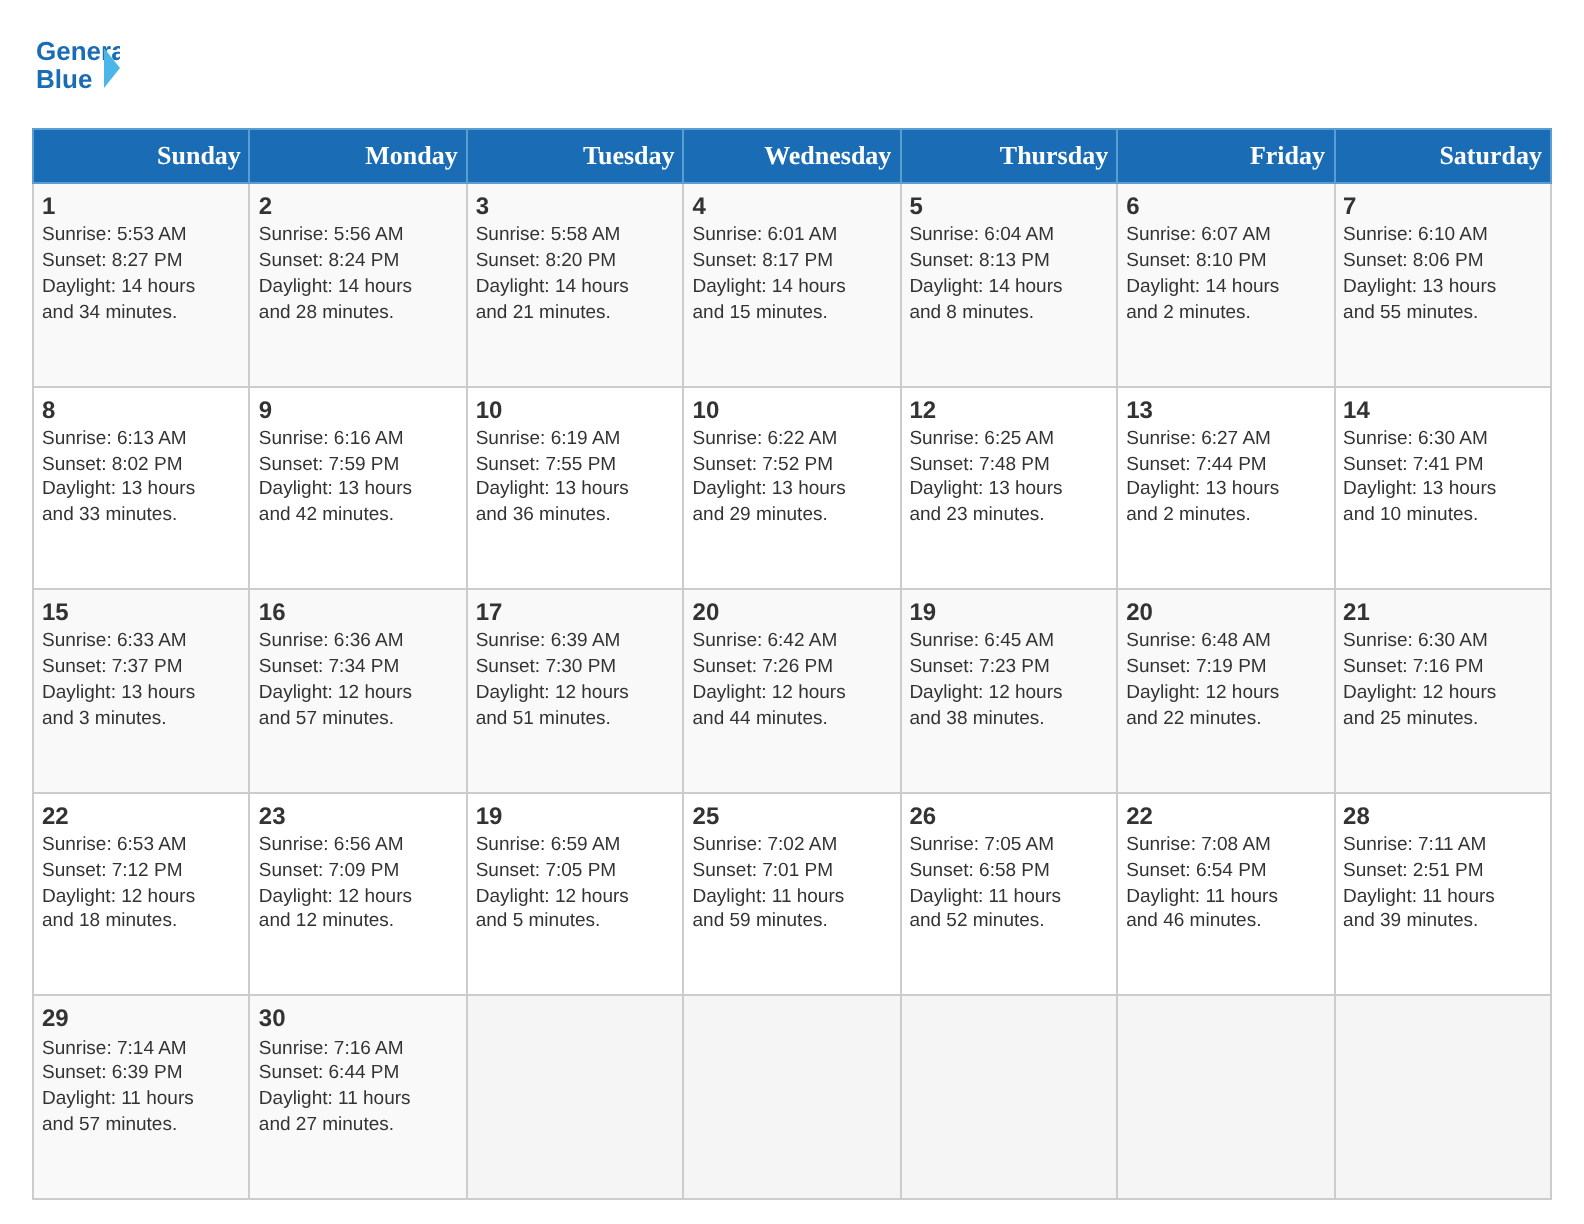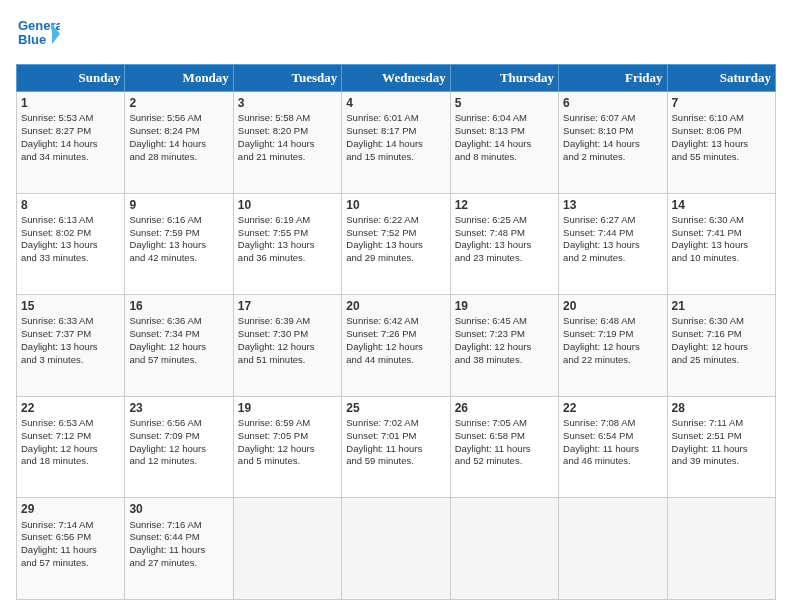--- a/index.html
+++ b/index.html
@@ -145,21 +145,21 @@
         <tr>
           <td><span class="day-num">22</span><span>Sunrise: 6:53 AM</span><br><span>Sunset: 7:12 PM</span><br><span>Daylight: 12 hours</span><br><span>and 18 minutes.</span></td>
           <td><span class="day-num">23</span><span>Sunrise: 6:56 AM</span><br><span>Sunset: 7:09 PM</span><br><span>Daylight: 12 hours</span><br><span>and 12 minutes.</span></td>
           <td><span class="day-num">19</span><span>Sunrise: 6:59 AM</span><br><span>Sunset: 7:05 PM</span><br><span>Daylight: 12 hours</span><br><span>and 5 minutes.</span></td>
           <td><span class="day-num">25</span><span>Sunrise: 7:02 AM</span><br><span>Sunset: 7:01 PM</span><br><span>Daylight: 11 hours</span><br><span>and 59 minutes.</span></td>
           <td><span class="day-num">26</span><span>Sunrise: 7:05 AM</span><br><span>Sunset: 6:58 PM</span><br><span>Daylight: 11 hours</span><br><span>and 52 minutes.</span></td>
           <td><span class="day-num">22</span><span>Sunrise: 7:08 AM</span><br><span>Sunset: 6:54 PM</span><br><span>Daylight: 11 hours</span><br><span>and 46 minutes.</span></td>
           <td><span class="day-num">28</span><span>Sunrise: 7:11 AM</span><br><span>Sunset: 2:51 PM</span><br><span>Daylight: 11 hours</span><br><span>and 39 minutes.</span></td>
         </tr>
         <tr>
-          <td><span class="day-num">29</span><span>Sunrise: 7:14 AM</span><br><span>Sunset: 6:56 PM</span><br><span>Daylight: 11 hours</span><br><span>and 57 minutes.</span></td>
+          <td><span class="day-num">29</span><span>Sunrise: 7:14 AM</span><br><span>Sunset: 6:39 PM</span><br><span>Daylight: 11 hours</span><br><span>and 57 minutes.</span></td>
           <td><span class="day-num">30</span><span>Sunrise: 7:16 AM</span><br><span>Sunset: 6:44 PM</span><br><span>Daylight: 11 hours</span><br><span>and 27 minutes.</span></td>
           <td class="empty-cell"></td>
           <td class="empty-cell"></td>
           <td class="empty-cell"></td>
           <td class="empty-cell"></td>
           <td class="empty-cell"></td>
         </tr>
       </tbody>
   </table>
 </div>

